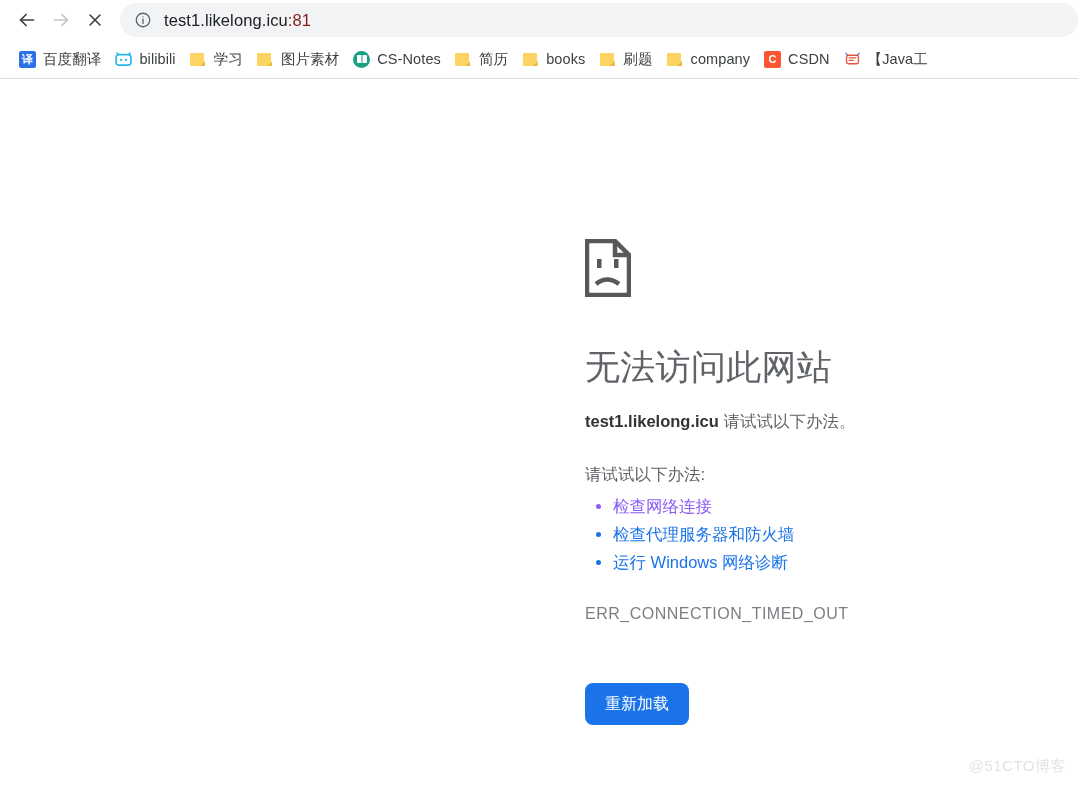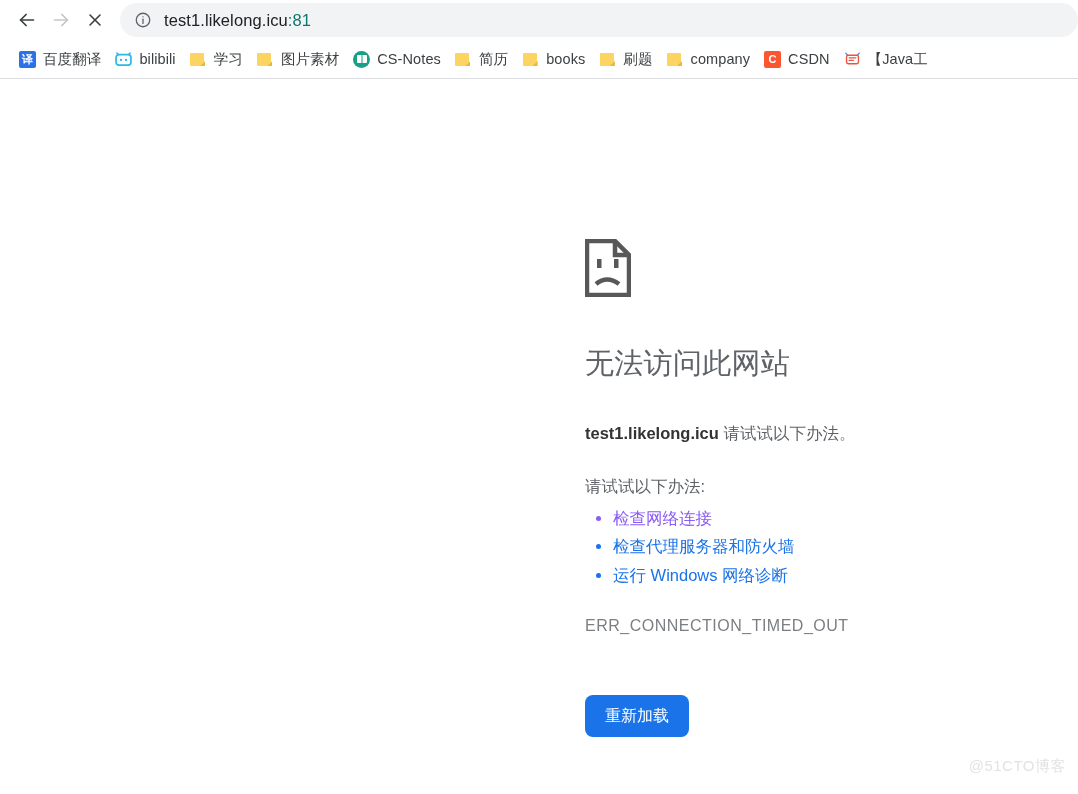--- a/index.html
+++ b/index.html
@@ -55,21 +55,21 @@
     margin-right: 12px;
     display: block;
   }
   .omnibox .url-text {
     font-size: 16.5px;
     color: #202124;
     white-space: nowrap;
     overflow: hidden;
     letter-spacing: 0.1px;
   }
-  .omnibox .url-text .port { color: #0f766e; }
+  .omnibox .url-text .port { color: #7f1d1d; }
 
   
   .bookmarks-bar {
     height: 38px;
     background: #ffffff;
     display: flex;
     align-items: center;
     padding-left: 12px;
     box-sizing: border-box;
     overflow: hidden;
@@ -150,25 +150,25 @@
     overflow: hidden;
   }
   .error-wrap {
     position: absolute;
     left: 585px;
     top: 160px;
     width: 420px;
   }
   .sad-icon { margin-bottom: 44px; }
   .error-title {
-    font-size: 29px;
+    font-size: 35px;
     color: #5f6368;
     font-weight: 400;
     line-height: 1.25;
-    margin: 0 0 40px 0;
+    margin: 0 0 20px 0;
     letter-spacing: 0.3px;
   }
   .error-subtitle {
     font-size: 16.5px;
     color: #5f6368;
     line-height: 1.5;
     margin: 0 0 30px 0;
   }
   .error-subtitle .host {
     color: #333333;

